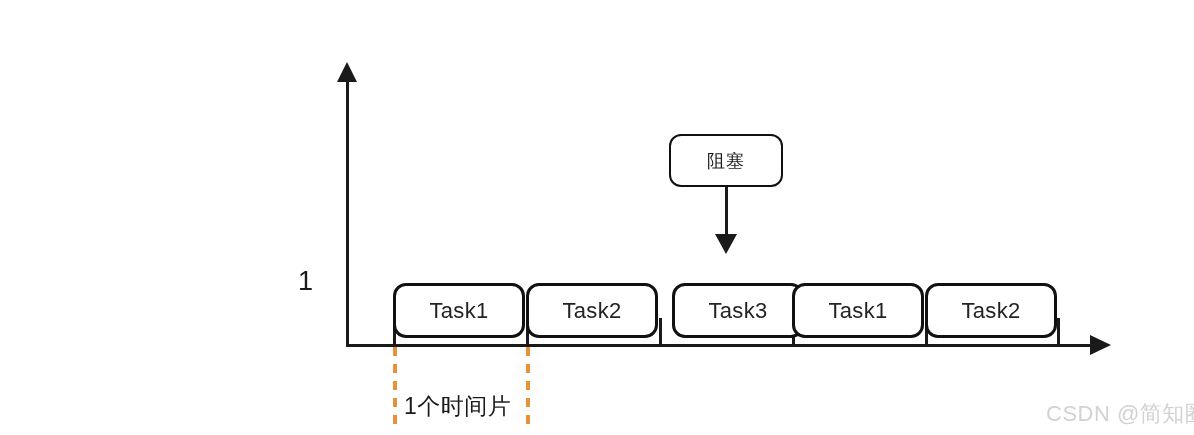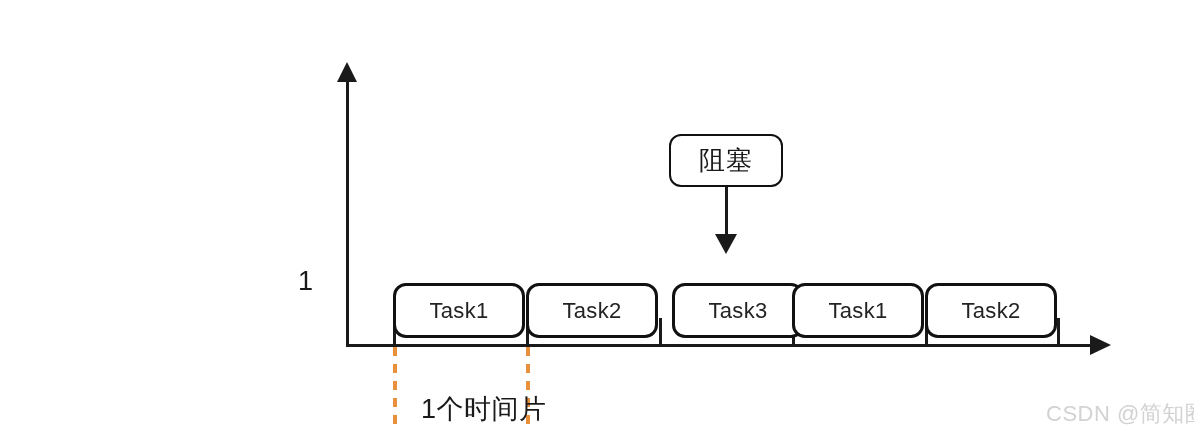--- a/index.html
+++ b/index.html
@@ -125,21 +125,21 @@
     top: 134px;
     width: 114px;
     height: 53px;
     box-sizing: border-box;
     border: 2.2px solid #111111;
     border-radius: 12px;
     background: #ffffff;
     display: flex;
     align-items: center;
     justify-content: center;
-    font-size: 26px;
+    font-size: 18px;
     color: #1a1a1a;
     letter-spacing: 1px;
   }
   #blocked-arrow-shaft {
     position: absolute;
     left: 725px;
     top: 187px;
     width: 2.5px;
     height: 52px;
     background: #1a1a1a;
@@ -164,23 +164,23 @@
     background: repeating-linear-gradient(
       to bottom,
       #e8903a 0px,
       #e8903a 9px,
       rgba(255,255,255,0) 9px,
       rgba(255,255,255,0) 17px
     );
   }
   #slice-label {
     position: absolute;
-    left: 421px;
+    left: 404px;
     top: 391px;
-    font-size: 27px;
+    font-size: 23px;
     color: #1a1a1a;
     letter-spacing: 0.5px;
     white-space: nowrap;
   }
 
   
   #watermark {
     position: absolute;
     left: 1046px;
     top: 399px;

